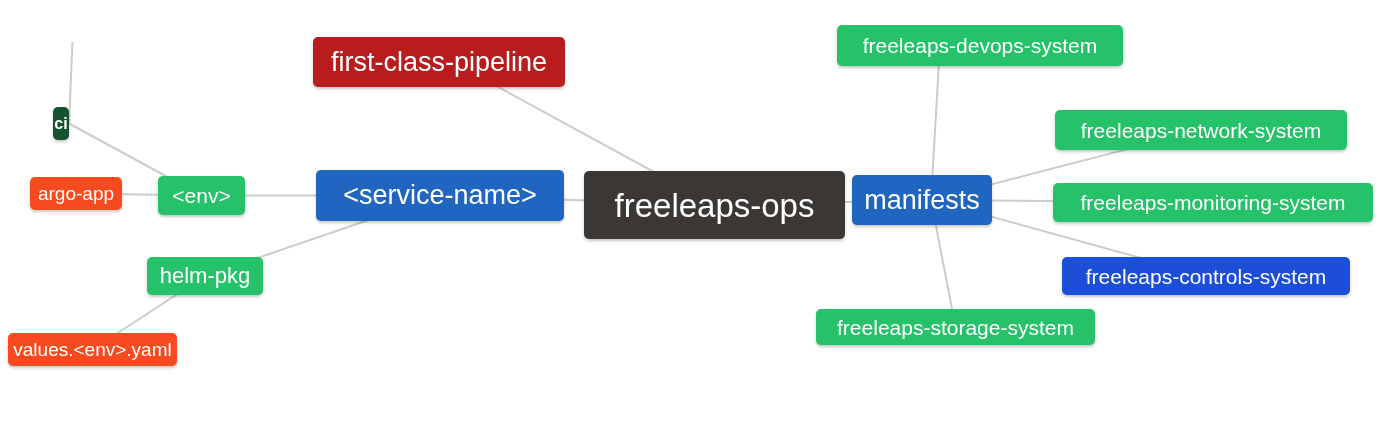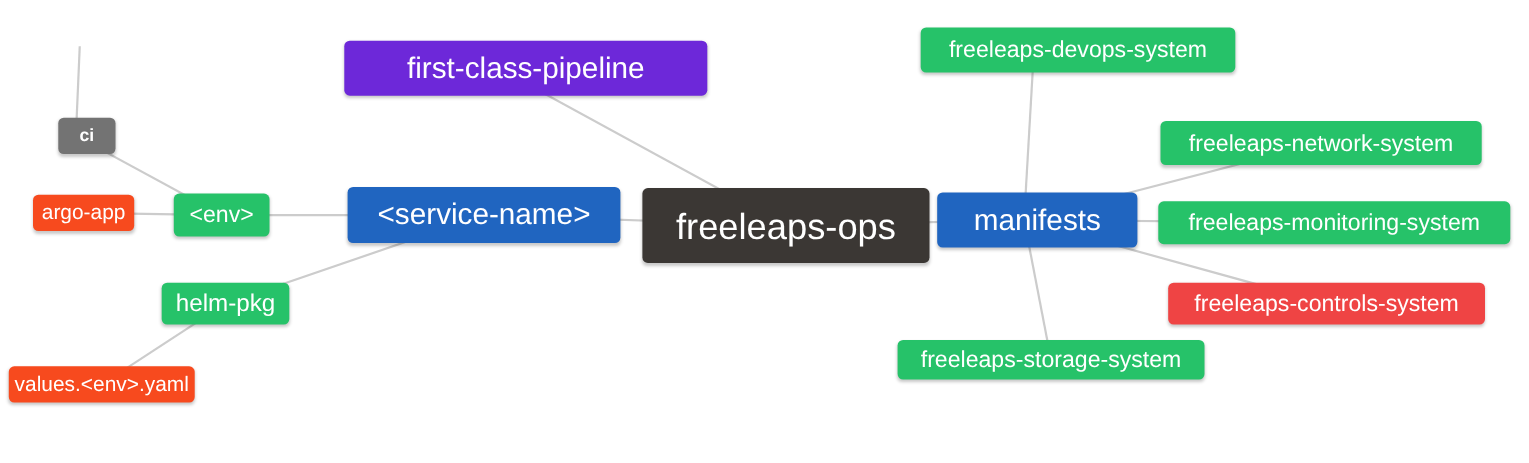--- a/index.html
+++ b/index.html
@@ -48,27 +48,27 @@
       <line x1="92.5" y1="349.5" x2="205" y2="276" stroke="#cccccc" stroke-width="2"></line>
       <line x1="452.5" y1="62" x2="714.5" y2="205" stroke="#cccccc" stroke-width="2"></line>
       <line x1="440" y1="195.5" x2="714.5" y2="205" stroke="#cccccc" stroke-width="2"></line>
       <line x1="714.5" y1="205" x2="931" y2="200" stroke="#cccccc" stroke-width="2"></line>
       <line x1="931" y1="200" x2="940" y2="44.5" stroke="#cccccc" stroke-width="2"></line>
       <line x1="931" y1="200" x2="1201" y2="130" stroke="#cccccc" stroke-width="2"></line>
       <line x1="931" y1="200" x2="1213" y2="202.5" stroke="#cccccc" stroke-width="2"></line>
       <line x1="931" y1="200" x2="1206" y2="276" stroke="#cccccc" stroke-width="2"></line>
       <line x1="931" y1="200" x2="955.5" y2="327" stroke="#cccccc" stroke-width="2"></line>
     </svg>
-    <div class="node" style="left: 53px; top: 107px; width: 52px; height: 33px; font-size: 16px; background: #737373; color: rgb(255, 255, 255); font-weight: 700;">ci</div>
+    <div class="node" style="left: 53px; top: 107px; width: 16px; height: 33px; font-size: 16px; background: #14532d; color: rgb(255, 255, 255); font-weight: 700;">ci</div>
     <div class="node" style="left: 158px; top: 176px; width: 87px; height: 39px; font-size: 21px; background: rgb(38, 194, 105); color: rgb(255, 255, 255);">&lt;env&gt;</div>
     <div class="node" style="left: 30px; top: 177px; width: 92px; height: 33px; font-size: 19px; background: rgb(247, 74, 30); color: rgb(255, 255, 255);">argo-app</div>
     <div class="node" style="left: 147px; top: 257px; width: 116px; height: 38px; font-size: 22px; background: rgb(38, 194, 105); color: rgb(255, 255, 255);">helm-pkg</div>
     <div class="node" style="left: 8px; top: 333px; width: 169px; height: 33px; font-size: 19px; background: rgb(247, 74, 30); color: rgb(255, 255, 255);">values.&lt;env&gt;.yaml</div>
-    <div class="node" style="left: 313px; top: 37px; width: 330px; height: 50px; font-size: 27px; background: #6d28d9; color: rgb(255, 255, 255);">first-class-pipeline</div>
+    <div class="node" style="left: 313px; top: 37px; width: 252px; height: 50px; font-size: 27px; background: #b91c1c; color: rgb(255, 255, 255);">first-class-pipeline</div>
     <div class="node" style="left: 316px; top: 170px; width: 248px; height: 51px; font-size: 27px; background: rgb(32, 101, 192); color: rgb(255, 255, 255);">&lt;service-name&gt;</div>
     <div class="node" style="left: 584px; top: 171px; width: 261px; height: 68px; font-size: 33px; background: rgb(59, 55, 52); color: rgb(255, 255, 255);">freeleaps-ops</div>
-    <div class="node" style="left: 852px; top: 175px; width: 182px; height: 50px; font-size: 27px; background: rgb(32, 101, 192); color: rgb(255, 255, 255);">manifests</div>
+    <div class="node" style="left: 852px; top: 175px; width: 140px; height: 50px; font-size: 27px; background: rgb(32, 101, 192); color: rgb(255, 255, 255);">manifests</div>
     <div class="node" style="left: 797px; top: 25px; width: 286px; height: 41px; font-size: 21px; background: rgb(38, 194, 105); color: rgb(255, 255, 255); margin-left: 40px;">freeleaps-devops-system</div>
     <div class="node" style="left: 1055px; top: 110px; width: 292px; height: 40px; font-size: 21px; background: rgb(38, 194, 105); color: rgb(255, 255, 255);">freeleaps-network-system</div>
     <div class="node" style="left: 1053px; top: 183px; width: 320px; height: 39px; font-size: 21px; background: rgb(38, 194, 105); color: rgb(255, 255, 255);">freeleaps-monitoring-system</div>
-    <div class="node" style="left: 1062px; top: 257px; width: 288px; height: 38px; font-size: 21px; background: #ef4444; color: rgb(255, 255, 255);">freeleaps-controls-system</div>
+    <div class="node" style="left: 1062px; top: 257px; width: 288px; height: 38px; font-size: 21px; background: #1d4ed8; color: rgb(255, 255, 255);">freeleaps-controls-system</div>
     <div class="node" style="left: 816px; top: 309px; width: 279px; height: 36px; font-size: 21px; background: rgb(38, 194, 105); color: rgb(255, 255, 255);">freeleaps-storage-system</div>
   </div>
 
 </body></html>

